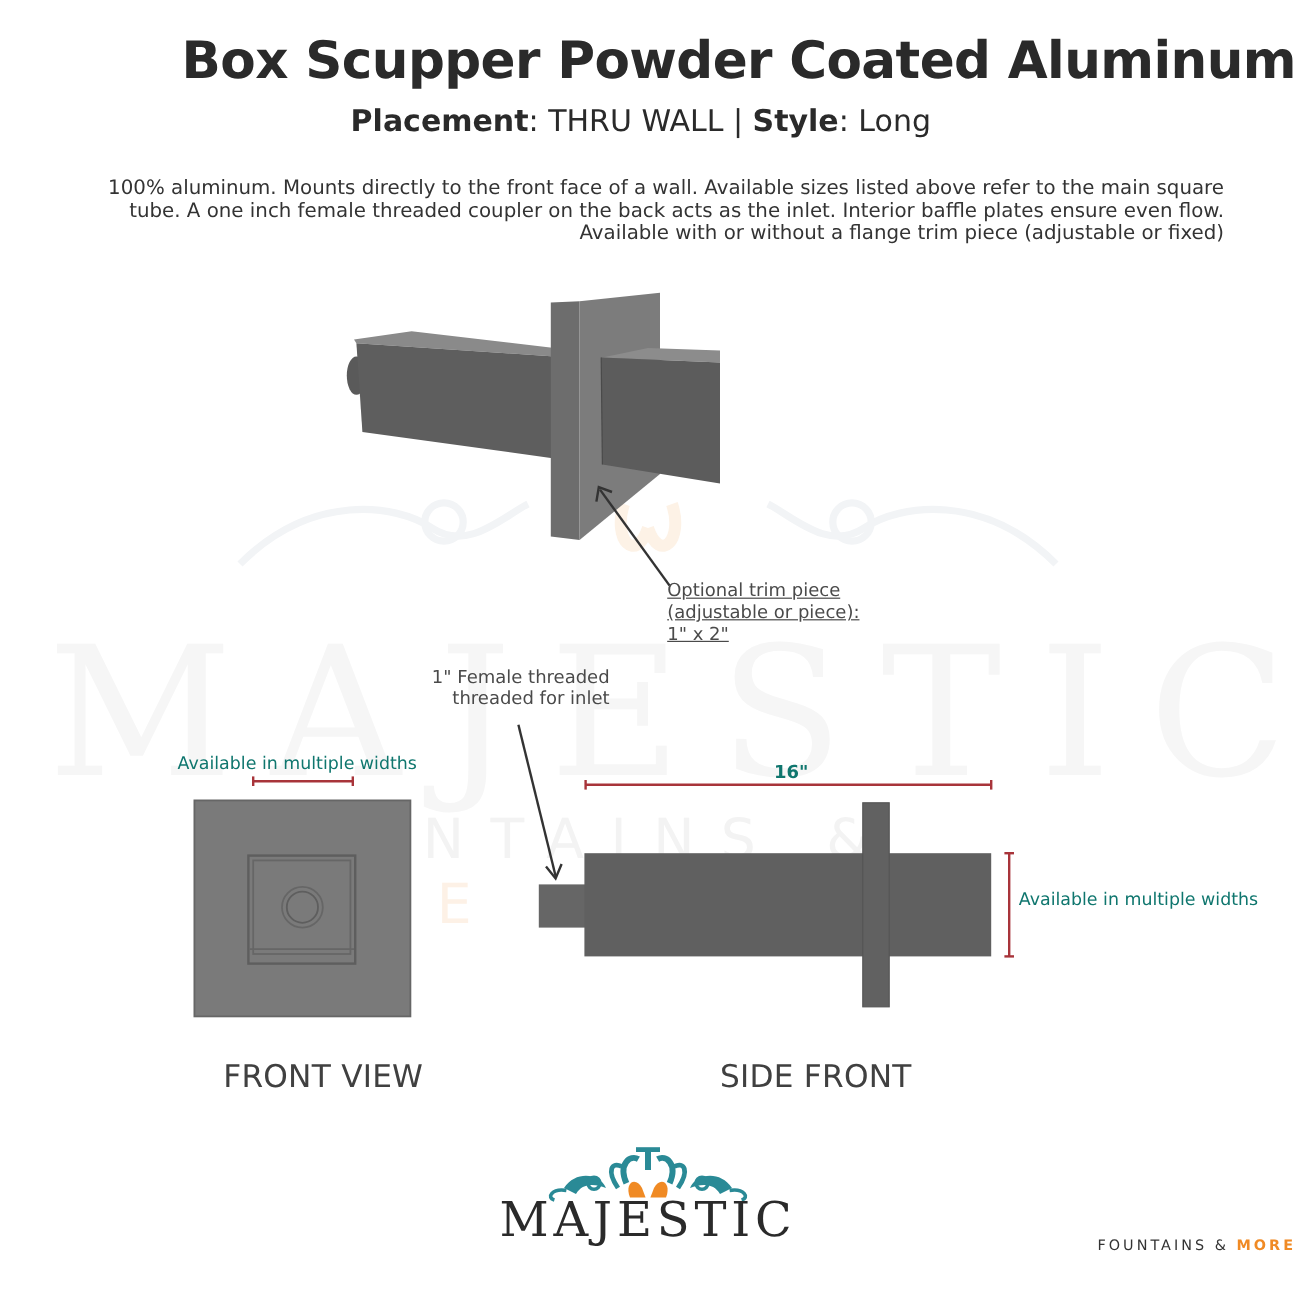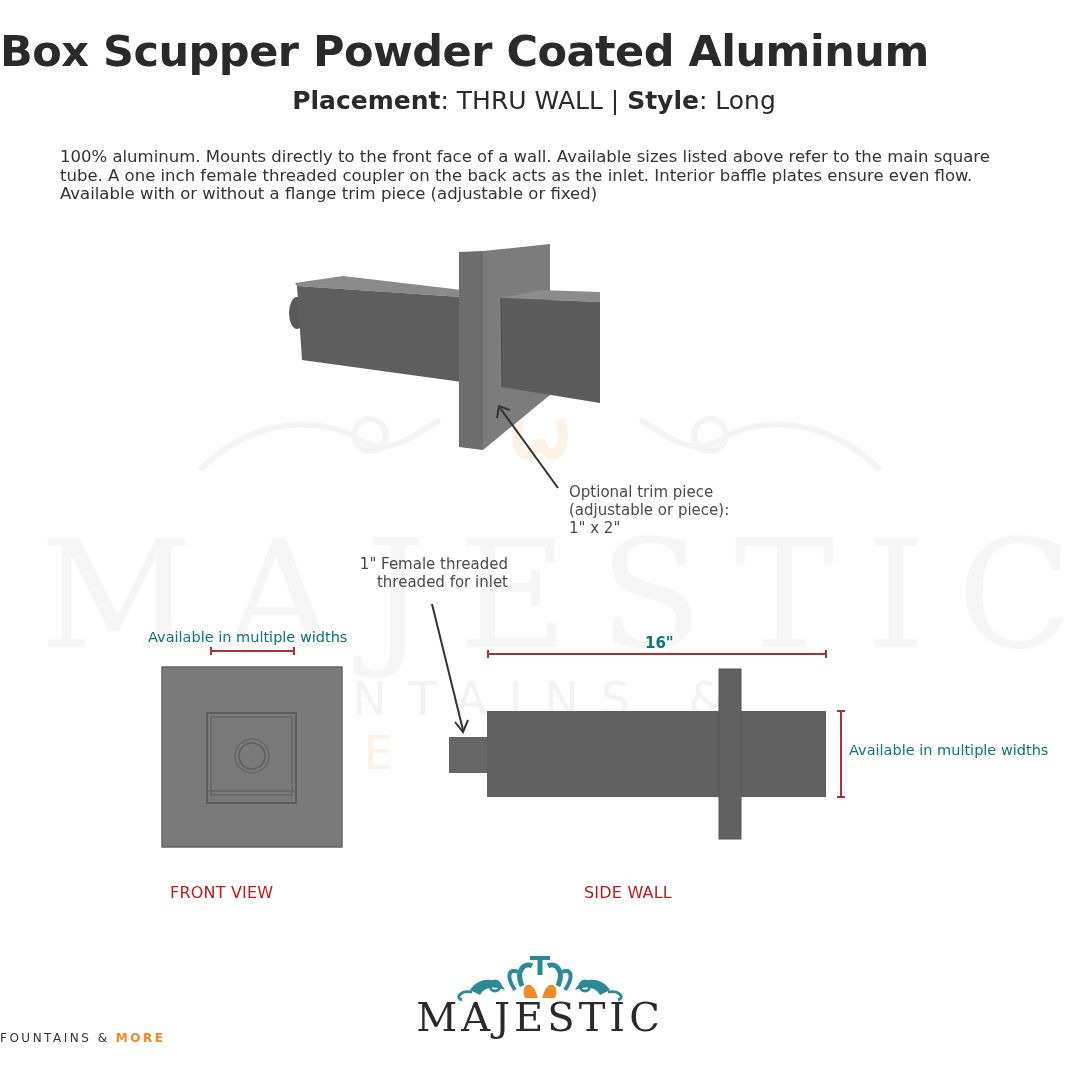--- a/index.html
+++ b/index.html
@@ -1,30 +1,30 @@
 <!DOCTYPE html>
 <html><head>
 <meta charset="utf-8">
 <style>
   html, body { margin:0; padding:0; background:#ffffff; }
   body { width:1080px; height:1080px; position:relative; overflow:hidden; font-family:"DejaVu Sans", sans-serif; color:#2b2b2b; }
   .abs { position:absolute; }
-  .title { top:26px; left:0; width:1080px; text-align:left; font-size:43px; font-weight:bold; color:#2a2a2a; letter-spacing:-0.5px; }
+  .title { top:26px; left:0; width:1080px; text-align:right; font-size:43px; font-weight:bold; color:#2a2a2a; letter-spacing:-0.5px; }
   .subtitle { top:86px; left:0; width:1068px; text-align:center; font-size:25px; color:#2a2a2a; }
   .subtitle b { font-weight:bold; }
-  .desc { top:148px; left:60px; width:960px; text-align:left; font-size:16.5px; line-height:18.5px; color:#333; }
+  .desc { top:148px; left:60px; width:960px; text-align:right; font-size:16.5px; line-height:18.5px; color:#333; }
   .wm-big { top:508px; left:40px; width:1000px; text-align:center; font-family:"DejaVu Serif", serif; font-size:150px; color:#f6f6f6; letter-spacing:32px; z-index:0; }
   .wm-small { top:672px; left:190px; width:800px; font-size:46px; color:#f3f3f3; letter-spacing:22px; z-index:0; }
   .wm-small .more { color:#fdf1e6; }
   svg.main { position:absolute; left:0; top:0; z-index:1; }
   .label { z-index:2; font-size:15px; color:#4a4a4a; line-height:18px; }
   .red { color:#0f766e; font-size:14.5px; }
-  .view { z-index:2; font-size:16px; color:#b91c1c; letter-spacing:0.2px; }
+  .view { z-index:2; font-size:26px; color:#404040; letter-spacing:0.2px;margin-left:16px; }
   .logo-text { top:994px; left:0; width:1080px; text-align:center; font-family:"DejaVu Serif", serif; font-size:40px; color:#2a2a2a; letter-spacing:4px; z-index:2; }
-  .logo-sub { top:1031px; left:0; width:1080px; text-align:left; font-size:12px; color:#333; letter-spacing:2.5px; z-index:2; }
+  .logo-sub { top:1031px; left:0; width:1080px; text-align:right; font-size:12px; color:#333; letter-spacing:2.5px; z-index:2; }
   .logo-sub .more { color:#f08a24; font-weight:bold; }
 </style>
 </head>
 <body>
 
 <div class="abs title">Box Scupper Powder Coated Aluminum</div>
 <div class="abs subtitle">
   <b>Placement</b><span>: THRU WALL | </span><b>Style</b><span>: Long</span>
 </div>
 <div class="abs desc">100% aluminum. Mounts directly to the front face of a wall. Available sizes listed above refer to the main square tube. A one inch female threaded coupler on the back acts as the inlet. Interior baffle plates ensure even flow. Available with or without a flange trim piece (adjustable or fixed)</div>
@@ -104,31 +104,31 @@
     <path d="M555 998 C560 985, 550 980, 545 990 L542 998 Z" fill="#f08a24"></path>
     <path d="M470 990 C480 975, 500 978, 505 990 C495 986, 485 986, 480 995 Z" fill="#2a8a96"></path>
     <path d="M610 990 C600 975, 580 978, 575 990 C585 986, 595 986, 600 995 Z" fill="#2a8a96"></path>
     <circle cx="495" cy="986" r="5" fill="none" stroke="#2a8a96" stroke-width="3"></circle>
     <circle cx="585" cy="986" r="5" fill="none" stroke="#2a8a96" stroke-width="3"></circle>
     <path d="M472 992 C460 990, 455 998, 462 1000" fill="none" stroke="#2a8a96" stroke-width="3"></path>
     <path d="M608 992 C620 990, 625 998, 618 1000" fill="none" stroke="#2a8a96" stroke-width="3"></path>
   </g>
 </svg>
 
-<div class="abs label" style="left:569px; top:483px;">
+<div class="abs label" style="left:556px; top:483px;text-decoration:underline;">
   <div>Optional trim piece</div>
   <div>(adjustable or piece):</div>
   <div>1" x 2"</div>
 </div>
 <div class="abs label" style="left:340px; top:555px; text-align:right; width:168px;">
   <div>1" Female threaded</div>
   <div>threaded for inlet</div>
 </div>
 
 <div class="abs label red" style="left:148px; top:628px;">Available in multiple widths</div>
 <div class="abs label red" style="left:645px; top:634px; font-weight:bold; font-size:15px;">16"</div>
 <div class="abs label red" style="left:849px; top:741px;">Available in multiple widths</div>
 
 <div class="abs view" style="left:170px; top:883px;">FRONT VIEW</div>
-<div class="abs view" style="left:584px; top:883px;">SIDE WALL</div>
+<div class="abs view" style="left:584px; top:883px;">SIDE FRONT</div>
 
 <div class="abs logo-text">MAJESTIC</div>
 <div class="abs logo-sub"><span>FOUNTAINS &amp; </span><span class="more">MORE</span></div>
 
 </body></html>

